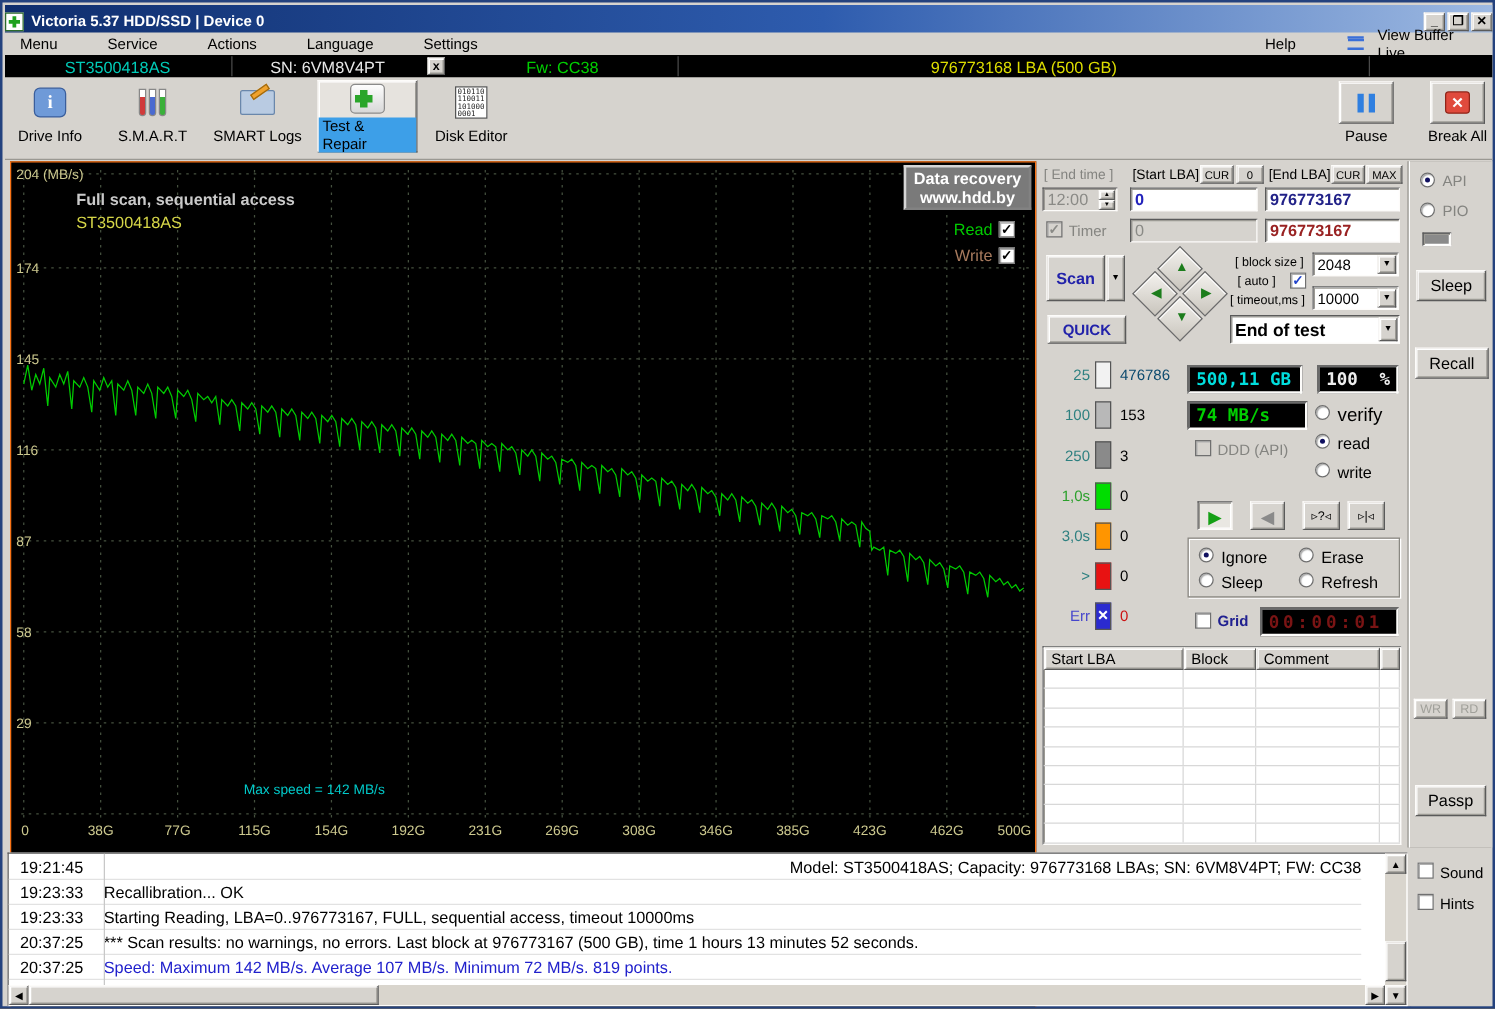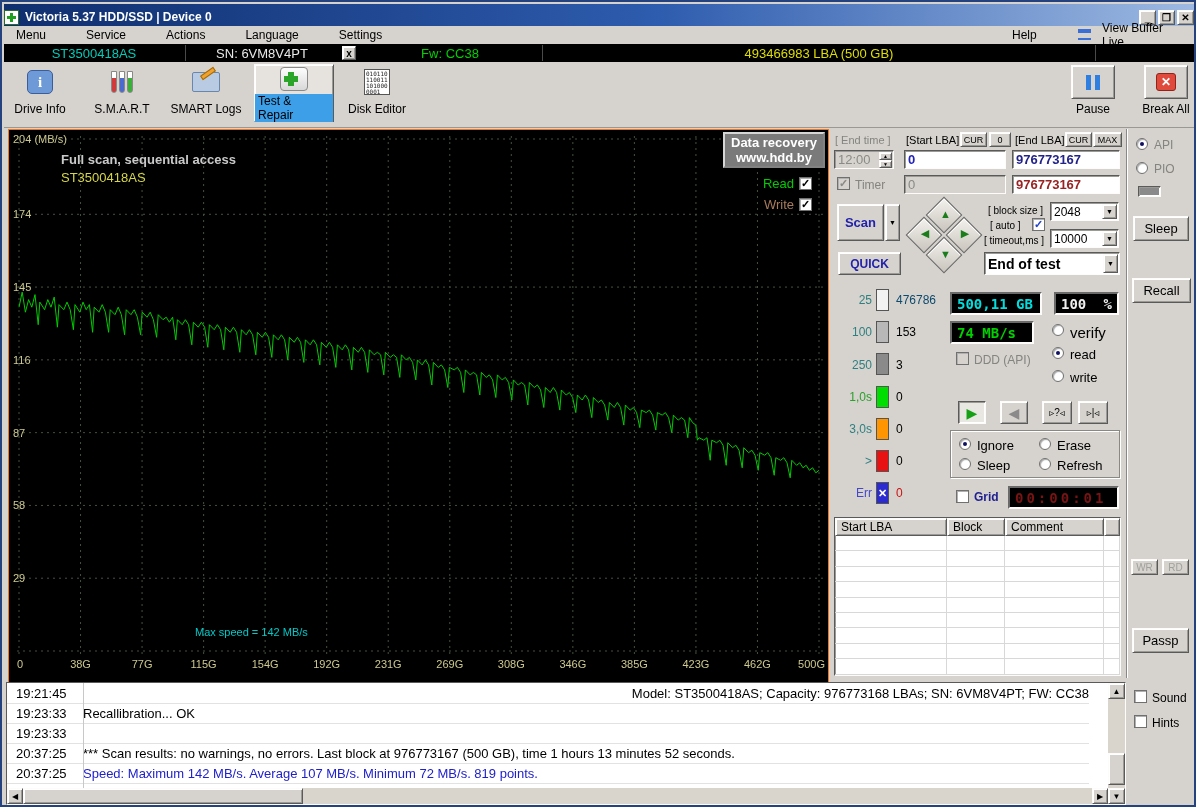--- a/index.html
+++ b/index.html
@@ -75,21 +75,21 @@
     <span class="mi" style="position:absolute;left:1090px">View Buffer Live</span>
   </div>
 
   <div class="abs devicebar">
     <span class="devseg" style="left:0;width:180px;color:#00ccb8">ST3500418AS</span>
     <span class="devdiv" style="left:181px"></span>
     <span class="devseg" style="left:182px;width:152px;color:#e8e8e8">SN: 6VM8V4PT</span>
     <span class="btn b-out" style="position:absolute;left:338px;top:2px;width:14px;height:14px;font-size:10px;font-weight:bold">x</span>
     <span class="devseg" style="left:356px;width:180px;color:#00d000">Fw: CC38</span>
     <span class="devdiv" style="left:538px"></span>
-    <span class="devseg" style="left:540px;width:550px;color:#dede00">493466983 LBA (500 GB)</span>
+    <span class="devseg" style="left:540px;width:550px;color:#dede00">976773168 LBA (500 GB)</span>
     <span class="devdiv" style="left:1091px"></span>
   </div>
 
   <div class="abs toolbar">
     <div class="toolbtn" style="left:3px;width:66px">
       <span class="toolico">
           <span style="width:26px;height:24px;background:#6f9ad8;border:1px solid #3a5e9c;border-radius:5px;color:#fff;font-weight:bold;font-size:15px;text-align:center;line-height:22px;font-family:'Liberation Serif',serif">i</span>
         </span>
       <span>Drive Info</span>
     </div>
@@ -275,21 +275,21 @@
         <div class="abs" style="top: 193.2px; left: 0px; width: 112px;"><span class="statlabel" style="color: rgb(70, 70, 204);">Err</span><span class="statblock" style="background: rgb(43, 43, 208);">✕</span><span class="statval" style="color: rgb(204, 17, 17);">0</span></div>
       </div>
 
     <div class="lcd" style="left:118px;top:163px;width:92px;height:23px">
         <span style="color:#00dede">500,11 GB</span>
       </div>
     <div class="lcd" style="left:222px;top:163px;width:65px;height:23px;justify-content:space-between">
       <span style="color:#eee">100</span>
       <span style="color:#eee">%</span>
     </div>
-    <div class="lcd" style="left:118px;top:192px;width:84px;height:23px">
+    <div class="lcd" style="left:118px;top:192px;width:96px;height:23px">
         <span style="color:#00d000">74 MB/s</span>
       </div>
 
     <span class="chk dis" style="left:124px;top:223px"></span>
     <span class="lbl dis" style="left:142px;top:224px;font-size:12px">DDD (API)</span>
 
     <span class="radio" style="left:220px;top:195px"></span>
     <span class="lbl" style="left:238px;top:195px;font-size:15px">verify</span>
     <span class="radio sel" style="left:220px;top:218px"></span>
     <span class="lbl" style="left:238px;top:218px;font-size:13px">read</span>
@@ -400,20 +400,21 @@
         <div class="logrow" style="top: 1px; justify-content: space-between;">
           <span class="logtime">19:21:45</span>
           <span style="padding-left: 14px; white-space: nowrap; color: rgb(0, 0, 0);">Model: ST3500418AS; Capacity: 976773168 LBAs; SN: 6VM8V4PT; FW: CC38</span>
         </div>
         <div class="logrow" style="top: 21px;">
           <span class="logtime">19:23:33</span>
           <span style="padding-left: 14px; white-space: nowrap; color: rgb(0, 0, 0);">Recallibration... OK</span>
         </div>
         <div class="logrow" style="top: 41px;">
           <span class="logtime">19:23:33</span>
+          <span style="padding-left: 14px; white-space: nowrap; color: rgb(0, 0, 0);">Starting Reading, LBA=0..976773167, FULL, sequential access, timeout 10000ms</span>
         </div>
         <div class="logrow" style="top: 61px;">
           <span class="logtime">20:37:25</span>
           <span style="padding-left: 14px; white-space: nowrap; color: rgb(0, 0, 0);">*** Scan results: no warnings, no errors. Last block at 976773167 (500 GB), time 1 hours 13 minutes 52 seconds.</span>
         </div>
         <div class="logrow" style="top: 81px;">
           <span class="logtime">20:37:25</span>
           <span style="padding-left: 14px; white-space: nowrap; color: rgb(33, 33, 204);">Speed: Maximum 142 MB/s. Average 107 MB/s. Minimum 72 MB/s. 819 points.</span>
         </div>
       </div>

